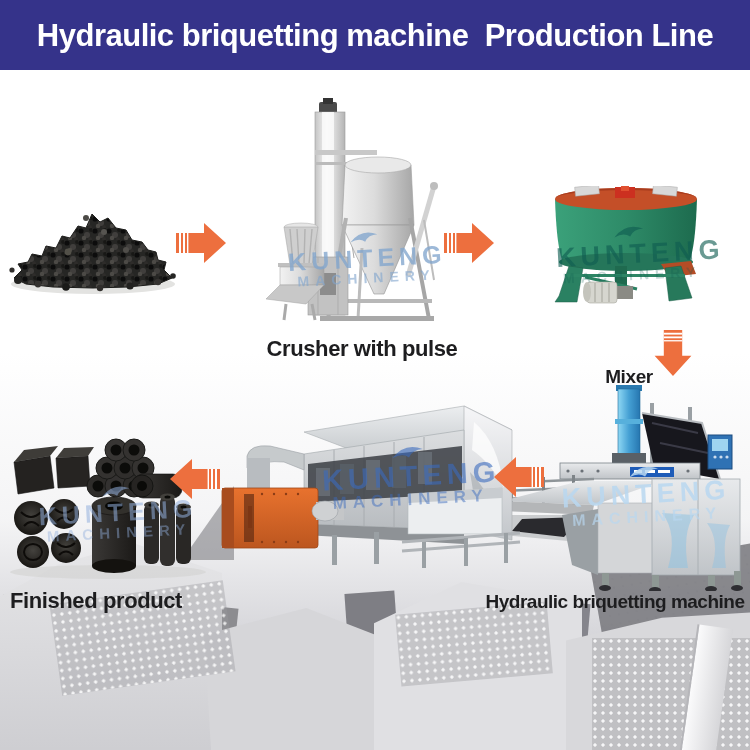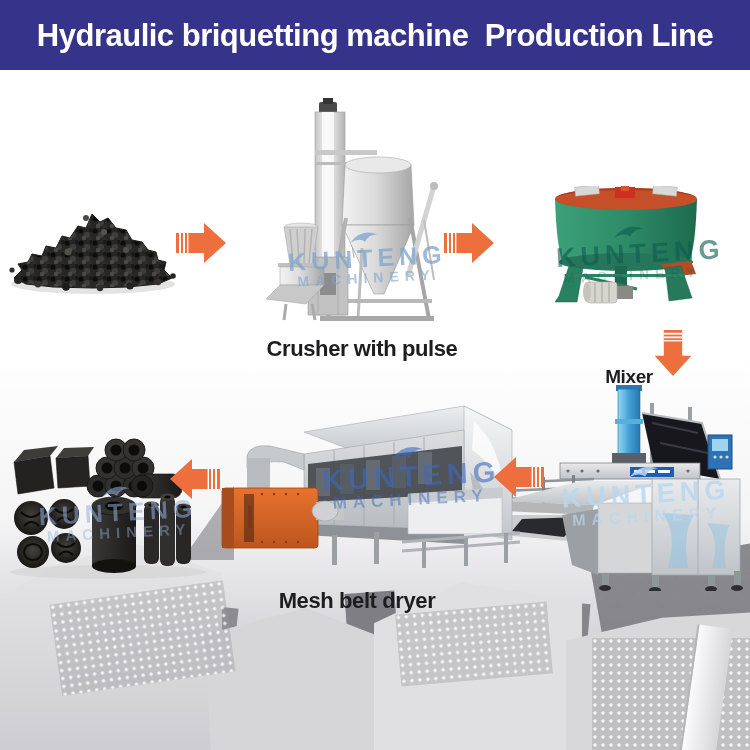--- a/index.html
+++ b/index.html
@@ -470,15 +470,16 @@
     <svg viewBox="0 0 50 44">
         <path class="body" d="M0,12 L28,12 L28,2 L50,22 L28,42 L28,32 L0,32 Z"></path>
       <rect x="3" y="12" width="2" height="20" fill="#fff"></rect>
         <rect x="7" y="12" width="2" height="20" fill="#fff"></rect>
         <rect x="11" y="12" width="1.4" height="20" fill="#fff"></rect>
       </svg>
   </div>
 
   <div class="step-label" style="left:252px;top:338px;width:220px;">Crusher with pulse</div>
   <div class="step-label" style="left:568px;top:326px;width:122px;font-size:19px;margin-top:41px;">Mixer</div>
-  <div class="step-label" style="left:258px;top:590px;width:198px;">Mesh belt dryer</div>
+  <div class="step-label" style="left:482px;top:592px;width:266px;font-size:19px;letter-spacing:-0.5px;">Hydraulic briquetting machine</div>
+  <div class="step-label" style="left:6px;top:590px;width:180px;">Finished product</div>
 
 </div>
 
 </body></html>

